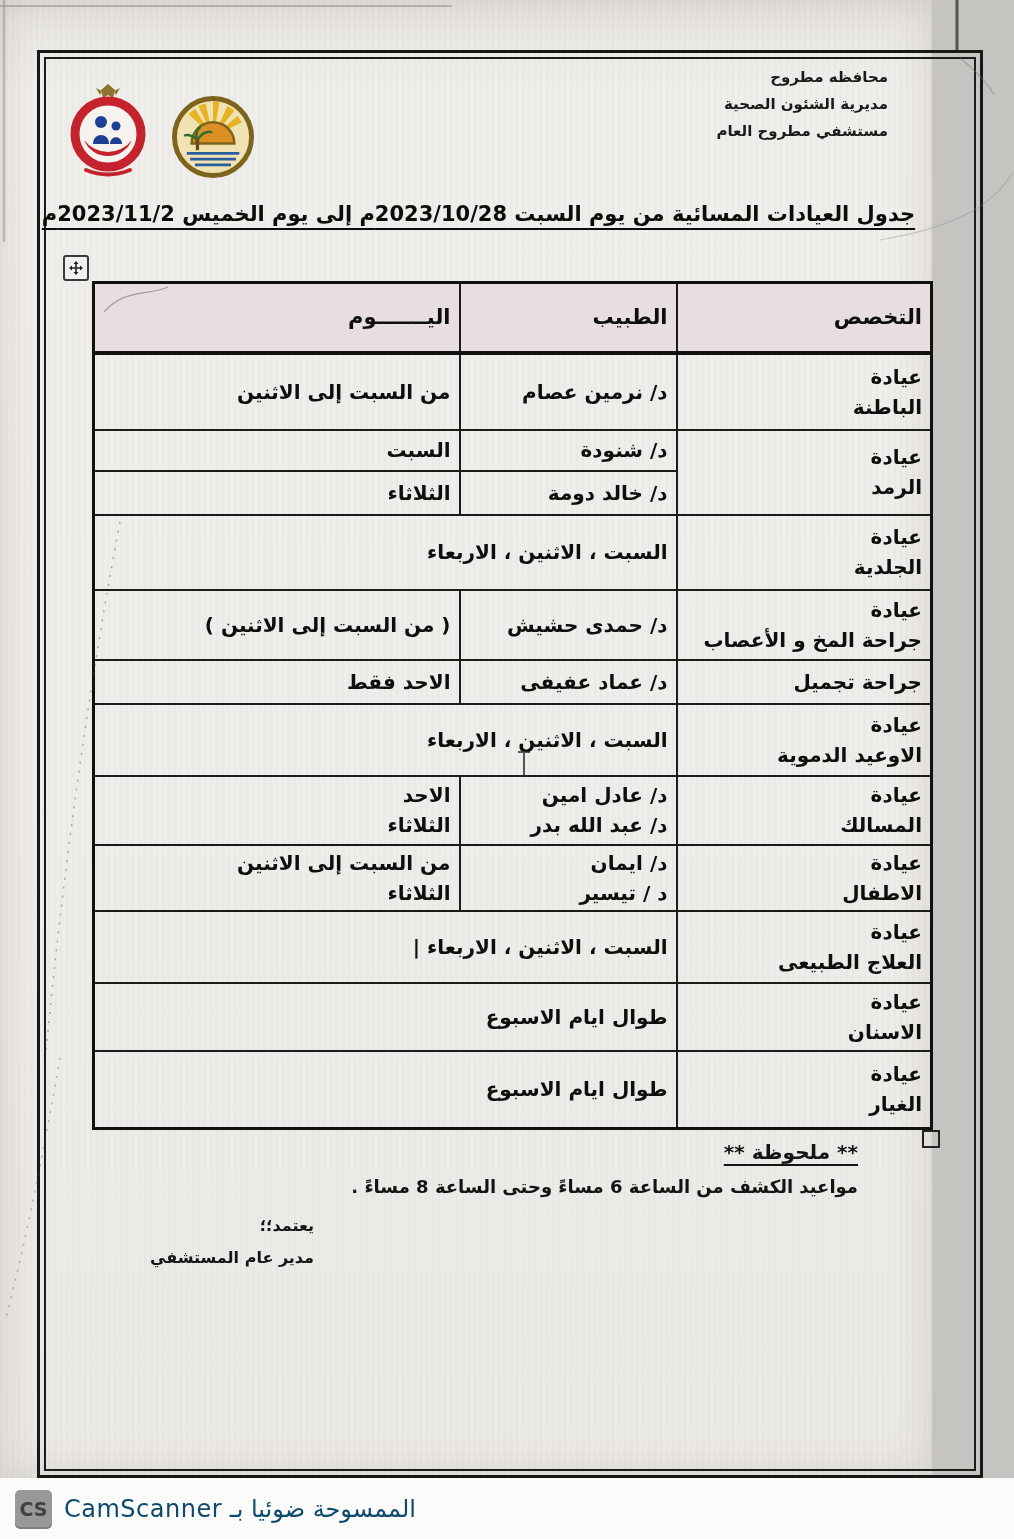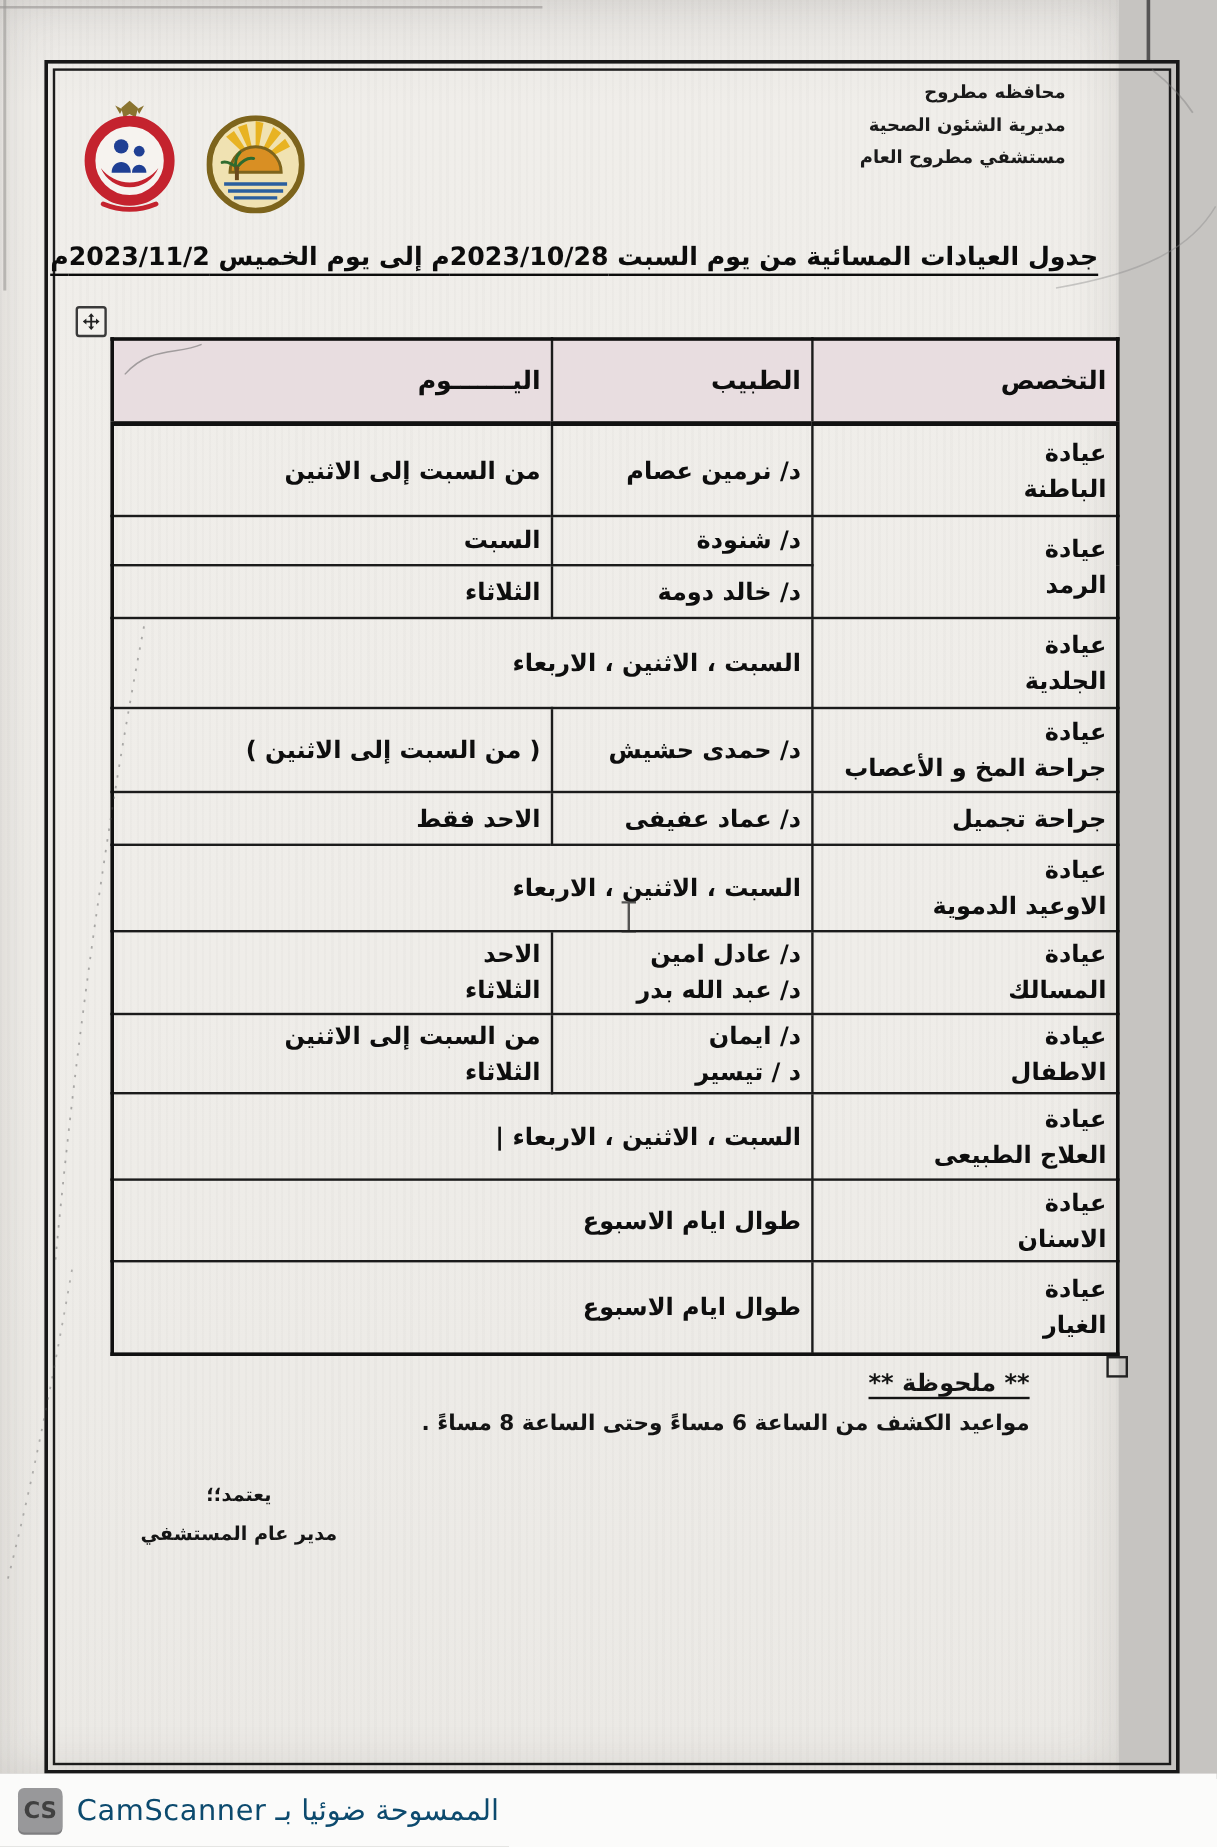--- a/index.html
+++ b/index.html
@@ -66,22 +66,22 @@
   .note{
     position:absolute;right:74px;top:1140px;width:600px;
     direction:rtl;text-align:right;font-weight:bold;color:#141414;
   }
   .note .note-head{
     font-size:20px;text-decoration:underline;text-underline-offset:5px;margin-bottom:12px;
   }
   .note .note-body{font-size:18px;}
   .signature{
     position:absolute;left:84px;top:1210px;width:230px;
-    direction:rtl;text-align:center;font-weight:bold;color:#151515;
-    font-size:16px;line-height:2.0;margin-top:20px;
+    direction:rtl;font-weight:bold;color:#151515;
+    font-size:16px;line-height:2.0;
   }
   
   .cam-bar{
     position:absolute;left:0;bottom:0;width:1014px;height:61px;background:#fbfbfa;
     display:flex;align-items:center;gap:12px;padding-left:15px;box-sizing:border-box;
   }
   .cs-badge{
     width:37px;height:37px;background:#98989a;border-radius:5px;
     color:#404040;font-weight:bold;font-size:19px;
     display:flex;align-items:center;justify-content:center;

